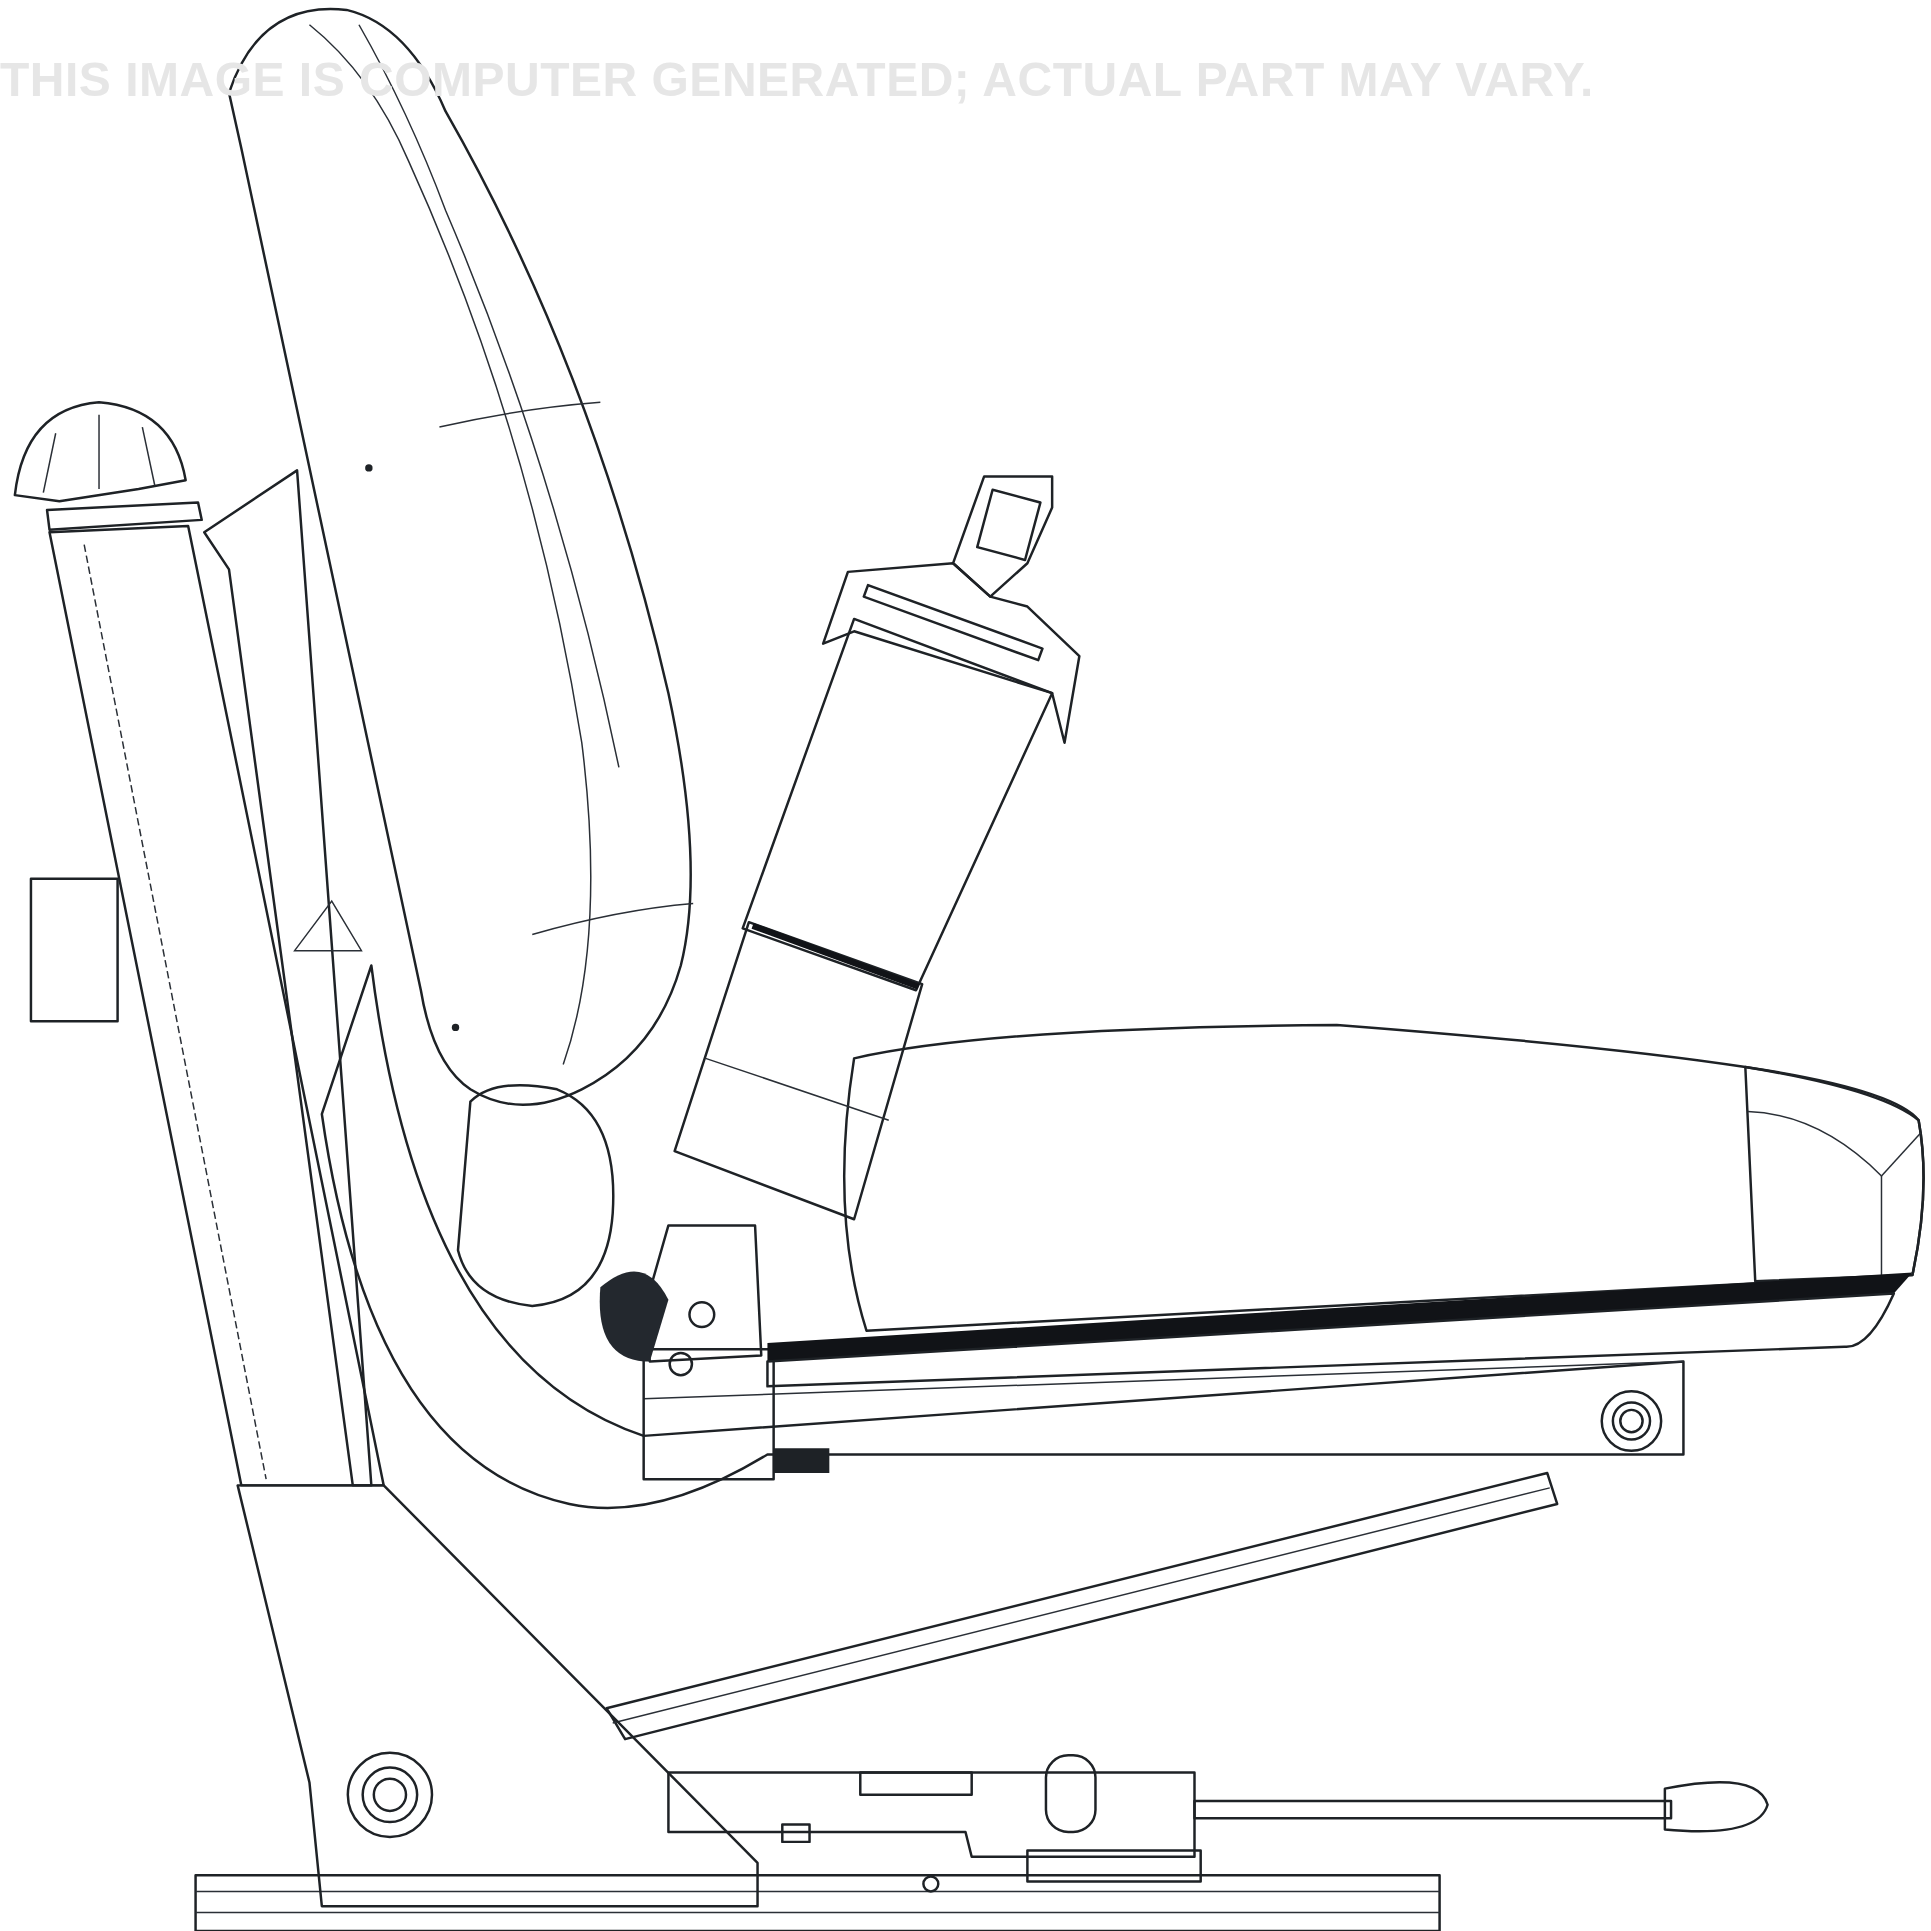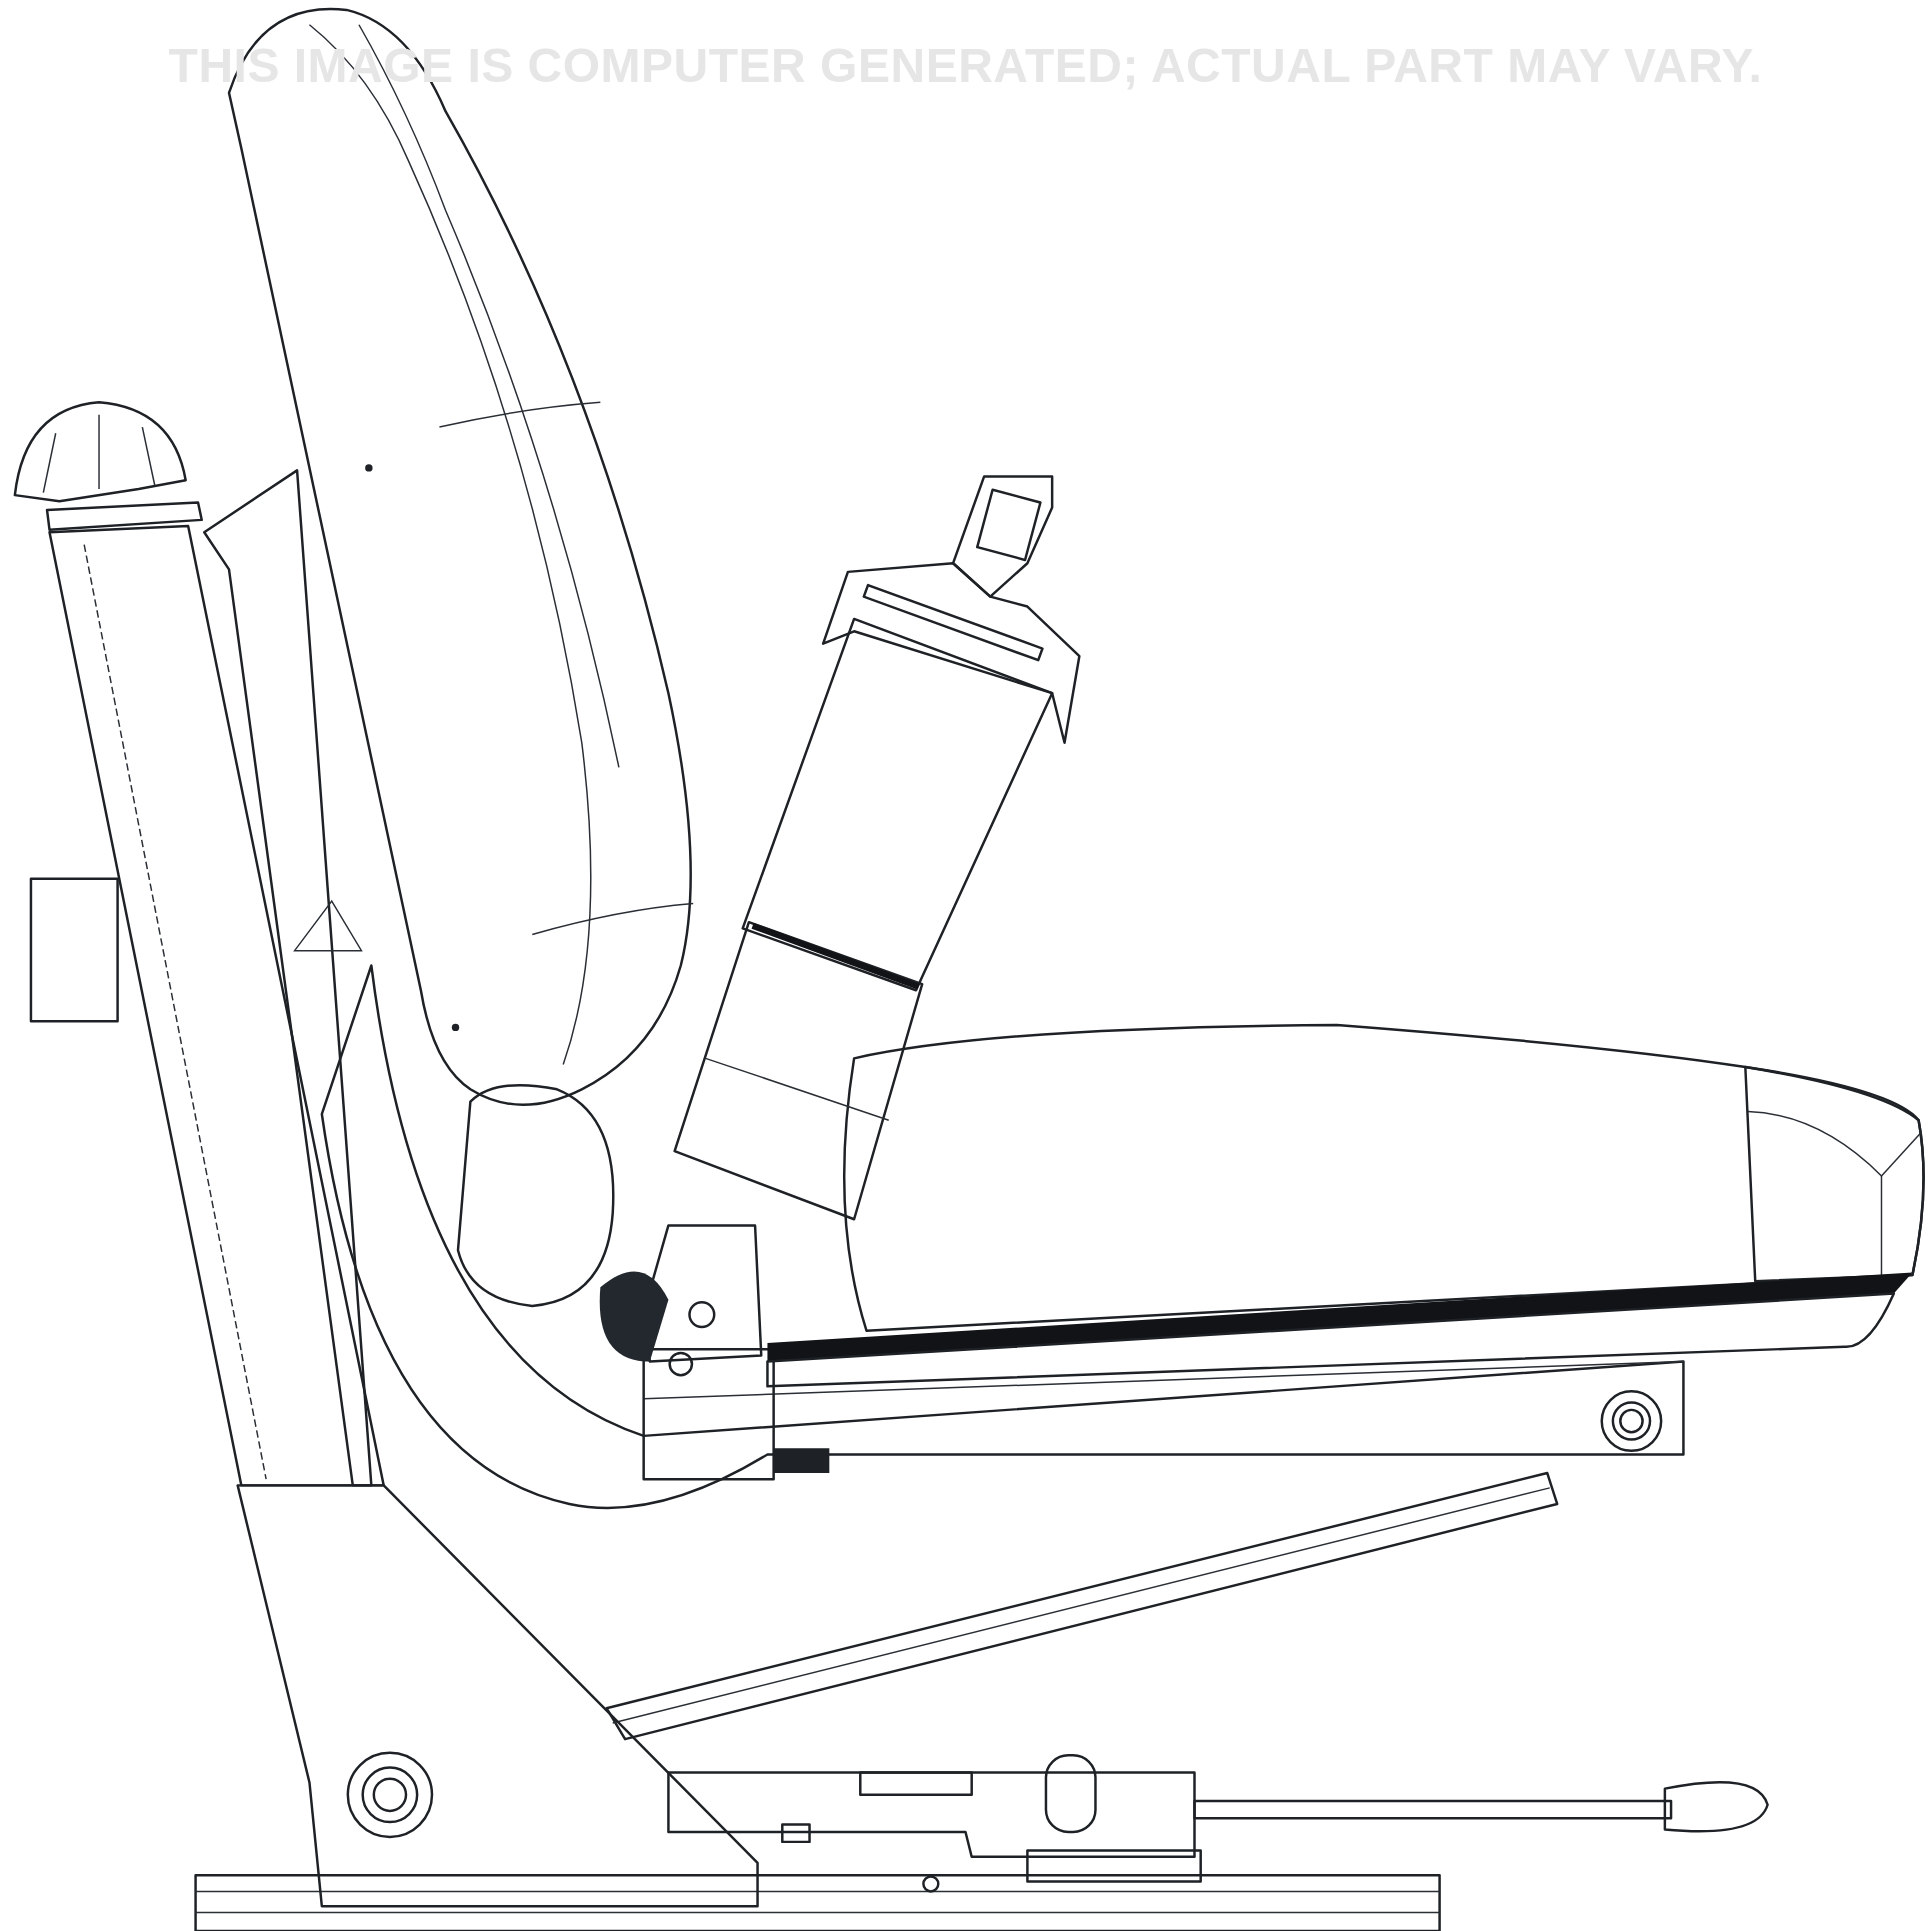--- a/index.html
+++ b/index.html
@@ -1,19 +1,19 @@
 <!DOCTYPE html>
 <html><head>
 <meta charset="utf-8">
 <style>
   html, body { margin:0; padding:0; background:#ffffff; }
   body { width:1931px; height:1931px; overflow:hidden; position:relative; font-family:"Liberation Sans", sans-serif; }
   #stage { position:absolute; left:0; top:0; width:1931px; height:1931px; }
   .watermark {
-    position:absolute; left:0; top:38px; width:1931px; text-align:center;
+    position:absolute; left:0; top:52px; width:1931px; text-align:left;
     font-family:"Liberation Sans", sans-serif; font-weight:bold; font-size:48px;
     letter-spacing:0.5px; color:#e6e6e6; white-space:nowrap; z-index:5; pointer-events:none;
   }
   svg { position:absolute; left:0; top:0; }
   .ln { stroke:#1e2226; stroke-width:2; fill:none; stroke-linejoin:round; }
   .thin { stroke:#2a2f36; stroke-width:1.2; fill:none; }
 </style>
 </head>
 <body>
 

